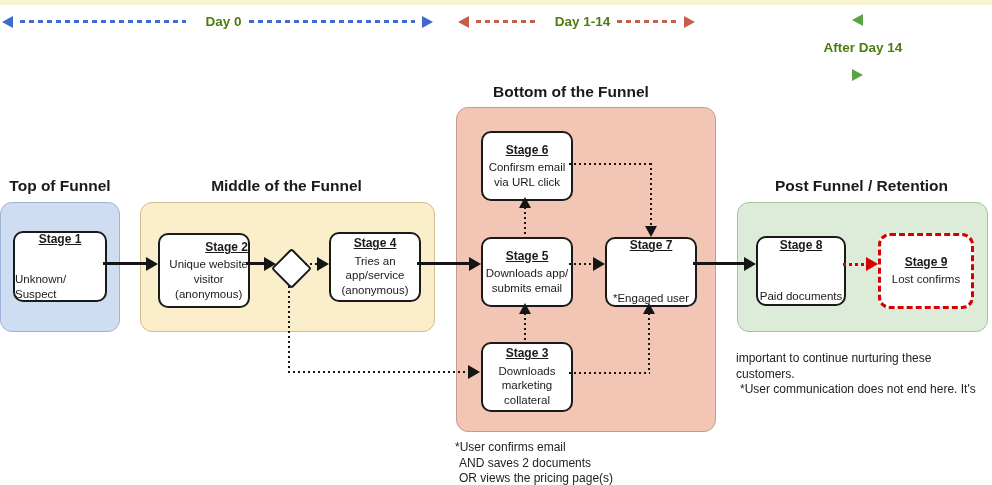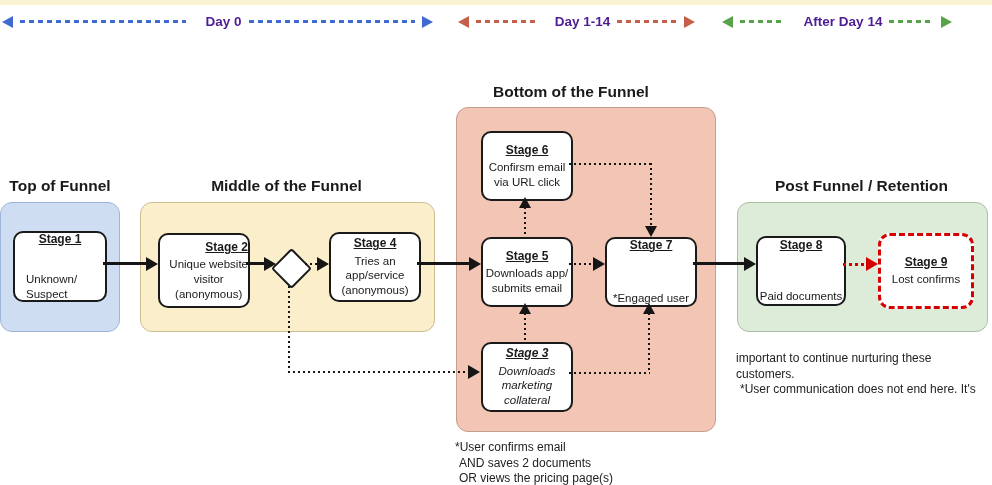--- a/index.html
+++ b/index.html
@@ -3,21 +3,21 @@
 <meta charset="utf-8">
 <style>
   html,body{margin:0;padding:0;background:#fff;}
   .canvas{position:relative;width:992px;height:485px;background:#ffffff;overflow:hidden;
           font-family:"Liberation Sans",sans-serif;color:#1a1a1a;}
 
   .top-strip{position:absolute;left:0;top:0;width:992px;height:5px;background:var(--top_strip);}
 
   
   .timeline{position:absolute;top:14px;display:flex;align-items:center;gap:7px;}
-  .timeline .lbl{font-weight:bold;font-size:13.5px;color:#4c1d95;white-space:nowrap;margin-left:12px;}
+  .timeline .lbl{font-weight:bold;font-size:13.5px;color:#4d7c0f;white-space:nowrap;margin-left:12px;}
   .timeline .dash{flex:1;height:3px;}
   .tl-blue .dash{background:repeating-linear-gradient(to right,var(--timeline_day0) 0 5px,transparent 5px 9px);}
   .tl-red  .dash{background:repeating-linear-gradient(to right,var(--timeline_day114) 0 5px,transparent 5px 9px);}
   .tl-green .dash{background:repeating-linear-gradient(to right,var(--timeline_after14) 0 5px,transparent 5px 9px);}
   .tri-l{width:0;height:0;border-top:6px solid transparent;border-bottom:6px solid transparent;border-right:11px solid;}
   .tri-r{width:0;height:0;border-top:6px solid transparent;border-bottom:6px solid transparent;border-left:11px solid;}
   .tl-blue .tri-l{border-right-color:var(--timeline_day0);} .tl-blue .tri-r{border-left-color:var(--timeline_day0);}
   .tl-red .tri-l{border-right-color:var(--timeline_day114);} .tl-red .tri-r{border-left-color:var(--timeline_day114);}
   .tl-green .tri-l{border-right-color:var(--timeline_after14);} .tl-green .tri-r{border-left-color:var(--timeline_after14);}
 
@@ -30,27 +30,27 @@
   .p-mid{left:140px;top:202px;width:293px;height:128px;background:var(--panel_middle_fill);border-color:var(--panel_middle_border);}
   .p-bot{left:456px;top:107px;width:258px;height:323px;background:var(--panel_bottom_fill);border-color:var(--panel_bottom_border);}
   .p-post{left:737px;top:202px;width:249px;height:128px;background:var(--panel_post_fill);border-color:var(--panel_post_border);}
 
   
   .stage{position:absolute;background:#fff;border:2px solid #1a1a1a;border-radius:10px;
          display:flex;flex-direction:column;justify-content:center;align-items:center;
          font-size:11.5px;line-height:1.28;text-align:center;}
   .stage .t{font-weight:bold;text-decoration:underline;font-size:12px;margin-bottom:2px;}
   .s1{left:13px;top:231px;width:90px;height:67px;gap:23px;}
-  .s1 .body{align-self:flex-start;text-align:left;padding-left:11px;}
+  .s1 .body{align-self:flex-start;text-align:left;}
   .s2{left:158px;top:233px;width:88px;height:71px;align-items:flex-end;}
   .s4{left:329px;top:232px;width:88px;height:66px;}
   .s6{left:481px;top:131px;width:88px;height:66px;}
   .s5{left:481px;top:237px;width:88px;height:66px;}
   .s7{left:605px;top:237px;width:88px;height:66px;gap:35px;}
-  .s3{left:481px;top:342px;width:88px;height:66px;font-style:italic;}
+  .s3{left:481px;top:342px;width:88px;height:66px;}
   .s8{left:756px;top:236px;width:86px;height:66px;border-width:2.5px;justify-content:space-between;}
   .s9{left:878px;top:233px;width:90px;height:70px;border:3px dashed var(--lost_red);border-radius:12px;}
 
   .diamond{position:absolute;left:277px;top:254px;width:25px;height:25px;background:#fff;
            border:2px solid #1a1a1a;border-radius:3px;transform:rotate(45deg);}
 
   
   .hsolid{position:absolute;height:3px;background:var(--line_black);}
   .hdot{position:absolute;height:2px;background:repeating-linear-gradient(to right,var(--line_black) 0 2px,transparent 2px 5px);}
   .vdot{position:absolute;width:2px;background:repeating-linear-gradient(to bottom,var(--line_black) 0 2px,transparent 2px 5px);}
@@ -78,21 +78,21 @@
     <span class="dash"></span>
     <span class="tri-r"></span>
   </div>
   <div class="timeline tl-red" style="left:458px;width:237px;">
     <span class="tri-l"></span>
     <span class="dash"></span>
     <span class="lbl">Day 1-14</span>
     <span class="dash"></span>
     <span class="tri-r"></span>
   </div>
-  <div class="timeline tl-green" style="left:722px;width:230px;">
+  <div class="timeline tl-green" style="left:742px;width:230px;flex-direction:column;">
     <span class="tri-l"></span>
     <span class="dash"></span>
     <span class="lbl">After Day 14</span>
     <span class="dash"></span>
     <span class="tri-r"></span>
   </div>
 
   <div class="sec-h" style="left:0px;top:177px;width:120px;">Top of Funnel</div>
   <div class="sec-h" style="left:140px;top:177px;width:293px;">Middle of the Funnel</div>
   <div class="sec-h" style="left:442px;top:83px;width:258px;">Bottom of the Funnel</div>

